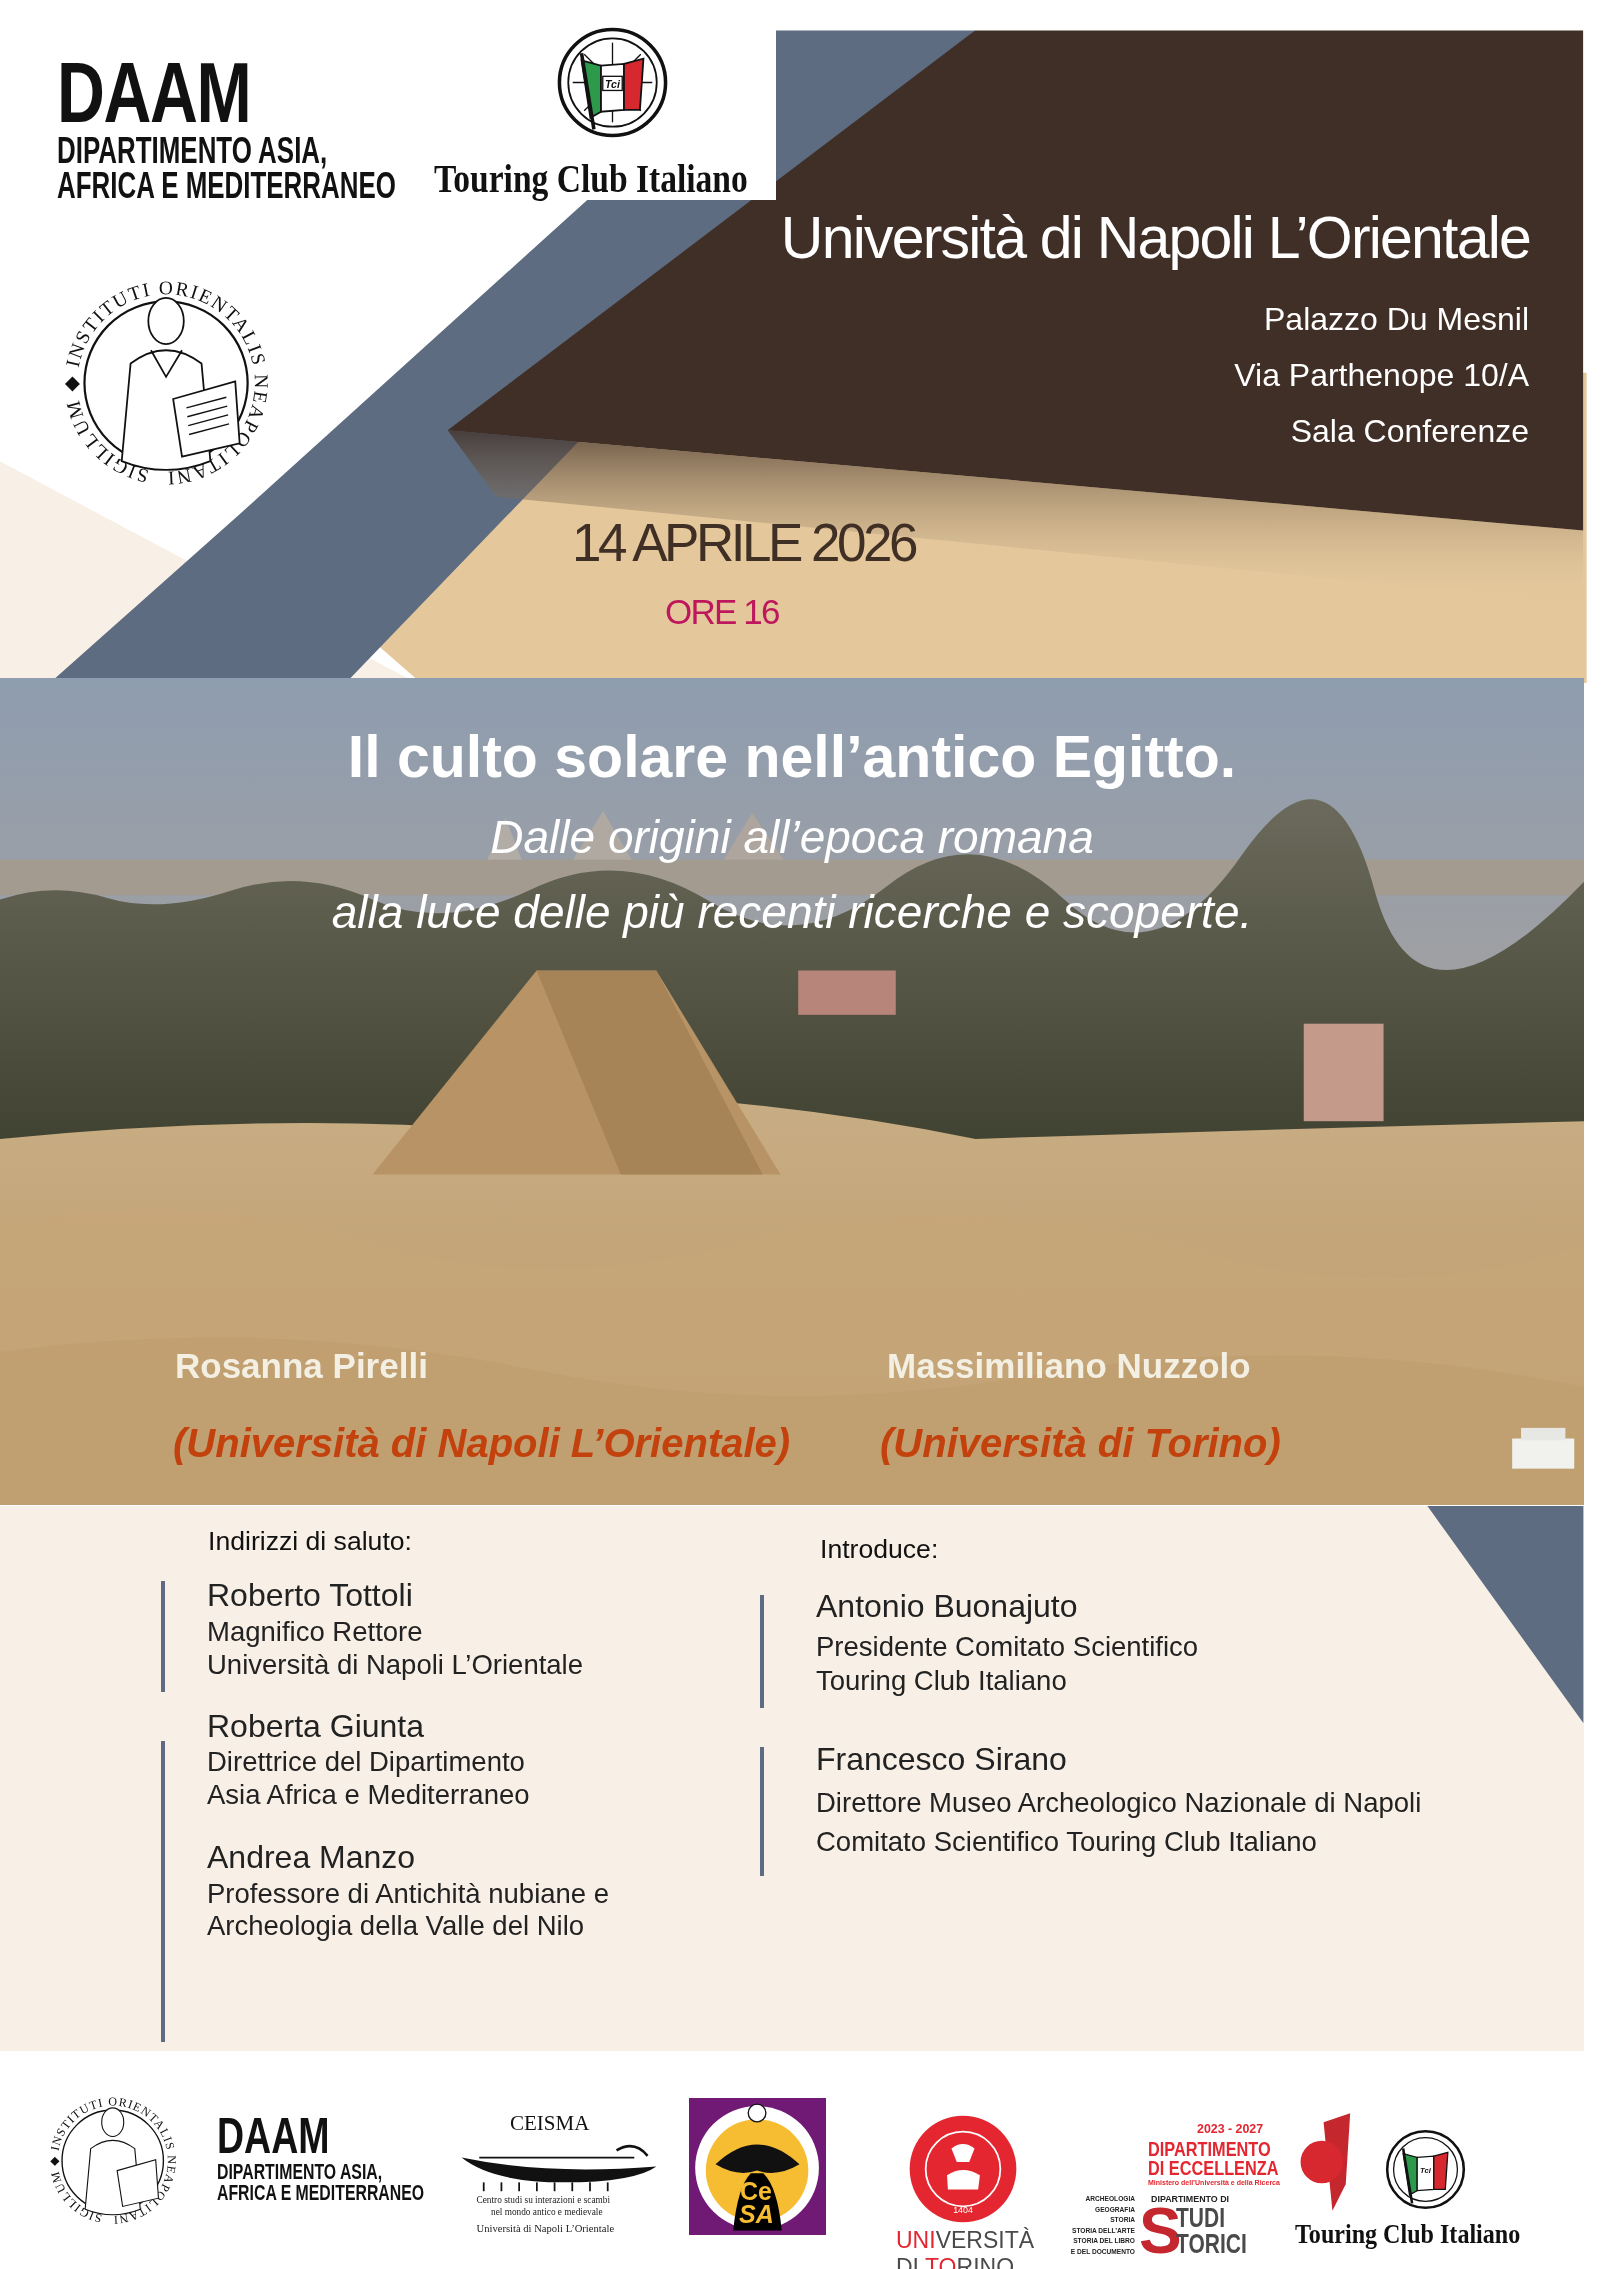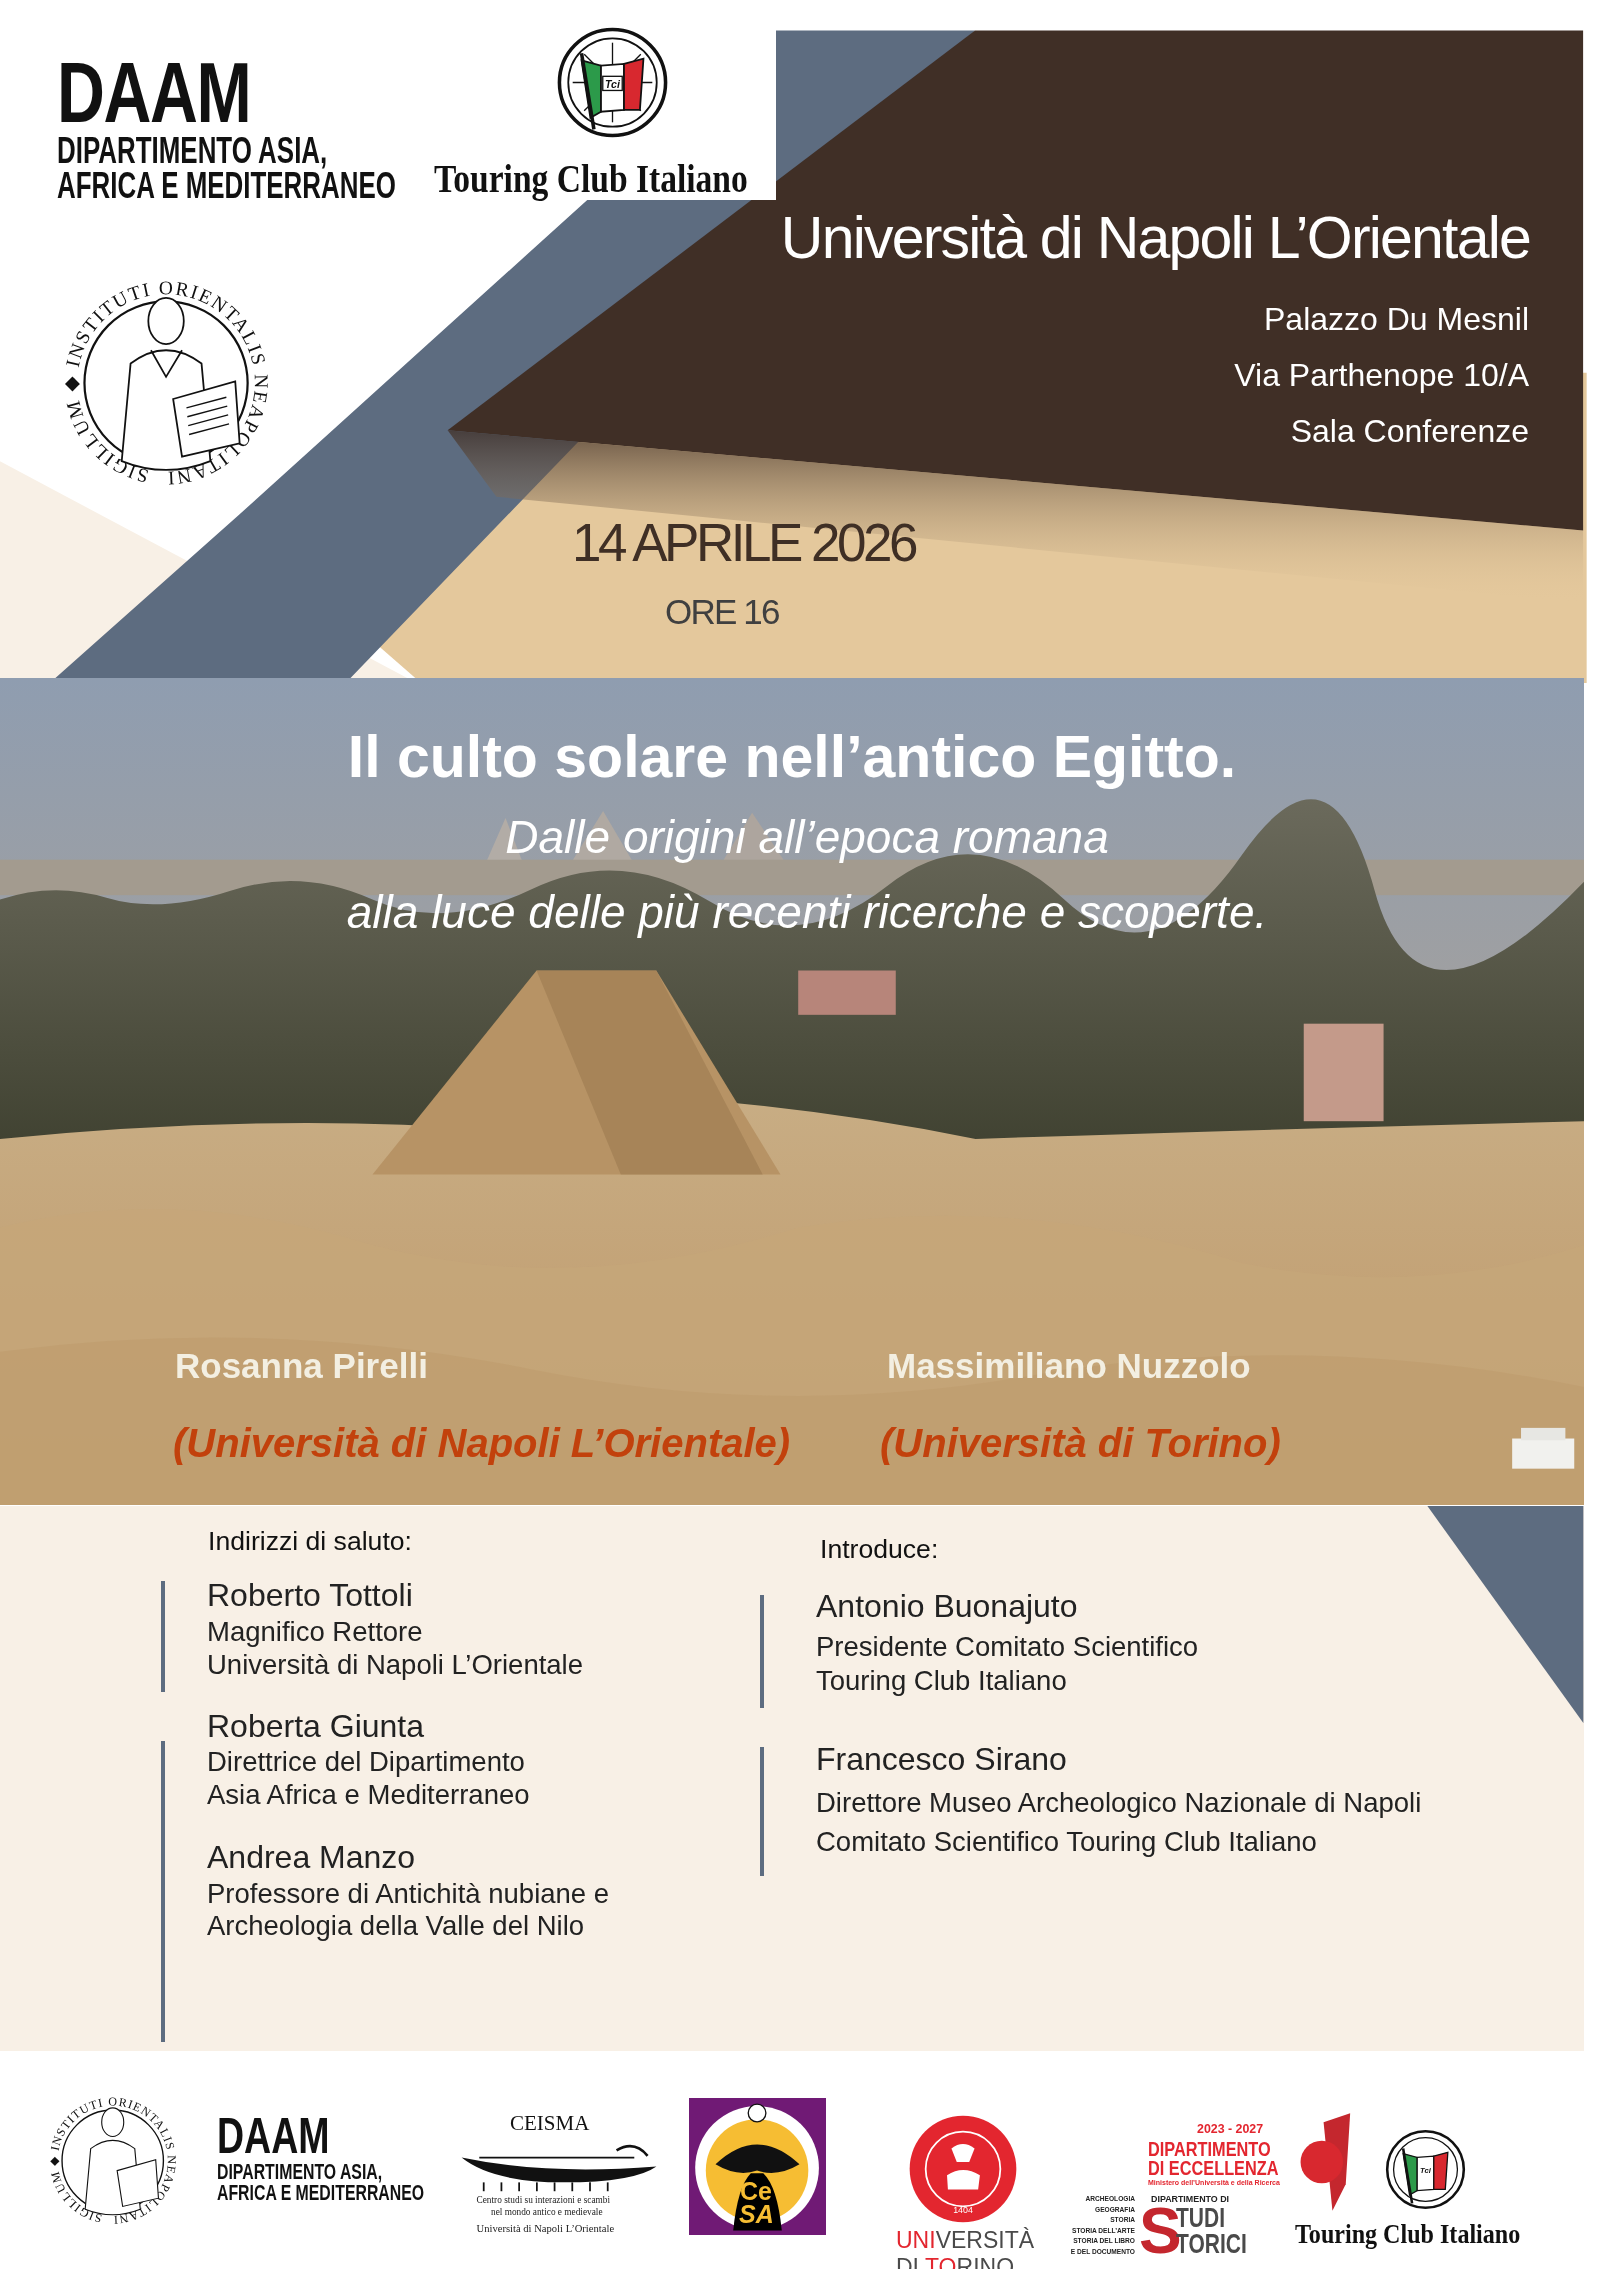--- a/index.html
+++ b/index.html
@@ -16,26 +16,26 @@
     .daam-sub { left: 57px; top: 133px; font-weight: 700; font-size: 36px; line-height: 35px; color: #111;
       transform: scaleX(0.72); transform-origin: left top; white-space: nowrap; }
 
     .tci-text { font-family: "Liberation Serif", serif; font-weight: 700; color: #111; white-space: nowrap;
       transform: scaleX(0.86); transform-origin: left top; }
 
     .uni-title { right: 93px; top: 204px; color: #fff; font-size: 59px; letter-spacing: -1.8px; white-space: nowrap; text-align: right; }
     .venue-line { right: 94px; color: #fff; font-size: 32px; white-space: nowrap; text-align: right; }
 
     .date { left: 572px; top: 512px; color: #3f2f25; font-size: 53px; letter-spacing: -3.5px; white-space: nowrap; }
-    .time { left: 665px; top: 592px; color: #404040; font-size: 35px; letter-spacing: -1.8px; white-space: nowrap; }
+    .time { left: 665px; top: 592px; color: #be185d; font-size: 35px; letter-spacing: -1.8px; white-space: nowrap; }
 
     .photo { left: 0; top: 678px; width: 1584px; height: 827px; overflow: hidden; }
 
     .title-main { left: 0; width: 1584px; top: 723px; text-align: center; color: #fff; font-weight: 700; font-size: 59px; white-space: nowrap; }
-    .title-sub { left: 0; width: 1584px; text-align: center; color: #fff; font-style: italic; font-size: 46px; white-space: nowrap; padding-left: 15px; }
+    .title-sub { left: 0; width: 1584px; text-align: center; color: #fff; font-style: italic; font-size: 46px; white-space: nowrap; }
 
     .speaker-name { color: #f3efe2; font-weight: 700; font-size: 35px; white-space: nowrap; }
     .speaker-aff { color: #c2410c; font-weight: 700; font-style: italic; font-size: 40px; white-space: nowrap; }
 
     .cream { left: 0; top: 1506px; width: 1584px; height: 545px; background: #f8f0e6; overflow: hidden; }
 
     .section-label { color: #111; font-size: 26.6px; white-space: nowrap; }
     .vbar { width: 3.5px; background: #5d6c80; }
     .p-name { color: #222; font-size: 32px; white-space: nowrap; }
     .p-role { color: #222; font-size: 27.5px; line-height: 34px; white-space: nowrap; }

